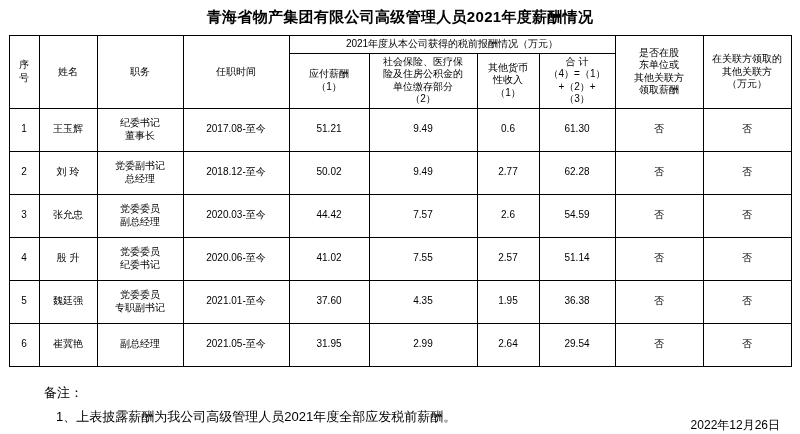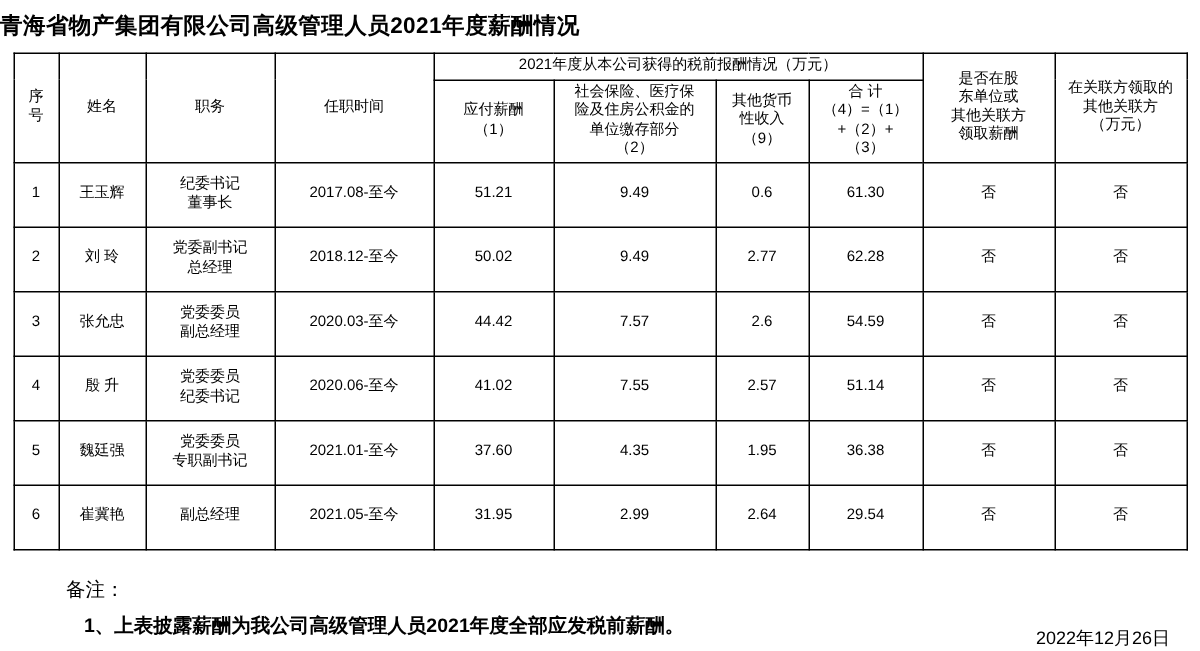--- a/index.html
+++ b/index.html
@@ -14,20 +14,21 @@
     color: #000000;
     overflow: hidden;
   }
   .page {
     position: relative;
     width: 800px;
     height: 434px;
     box-sizing: border-box;
   }
   .doc-title {
+    text-align: center;
     font-size: 15px;
     font-weight: bold;
     letter-spacing: 0.3px;
     margin: 8px 0 8px 0;
     font-family: "Liberation Sans", "DejaVu Sans", sans-serif;
   }
   table.salary {
     border-collapse: collapse;
     margin: 0 auto;
     width: 782px;
@@ -67,21 +68,20 @@
     height: 38px;
   }
   .notes {
     margin: 14px 0 0 44px;
     font-size: 13px;
     font-family: "Liberation Sans", "DejaVu Sans", sans-serif;
     line-height: 1.9;
   }
   .notes .note-line {
     margin-left: 12px;
-    font-weight: bold;
   }
   .date-line {
     position: absolute;
     right: 20px;
     bottom: 8px;
     font-size: 12px;
     font-family: Liberation Sans, sans-serif;
   }
 </style>
 </head>
@@ -122,21 +122,21 @@
       </tr>
       <tr>
         <th class="cell-multiline">应付薪酬
 （1）</th>
         <th class="cell-multiline">社会保险、医疗保
 险及住房公积金的
 单位缴存部分
 （2）</th>
         <th class="cell-multiline">其他货币
 性收入
-（9）</th>
+（1）</th>
         <th class="cell-multiline">合  计
 （4）=（1）
 +（2）+
 （3）</th>
       </tr>
     </thead>
     <tbody>
       <tr>
         <td class="data-cell">1</td>
         <td class="data-cell">王玉辉</td>

